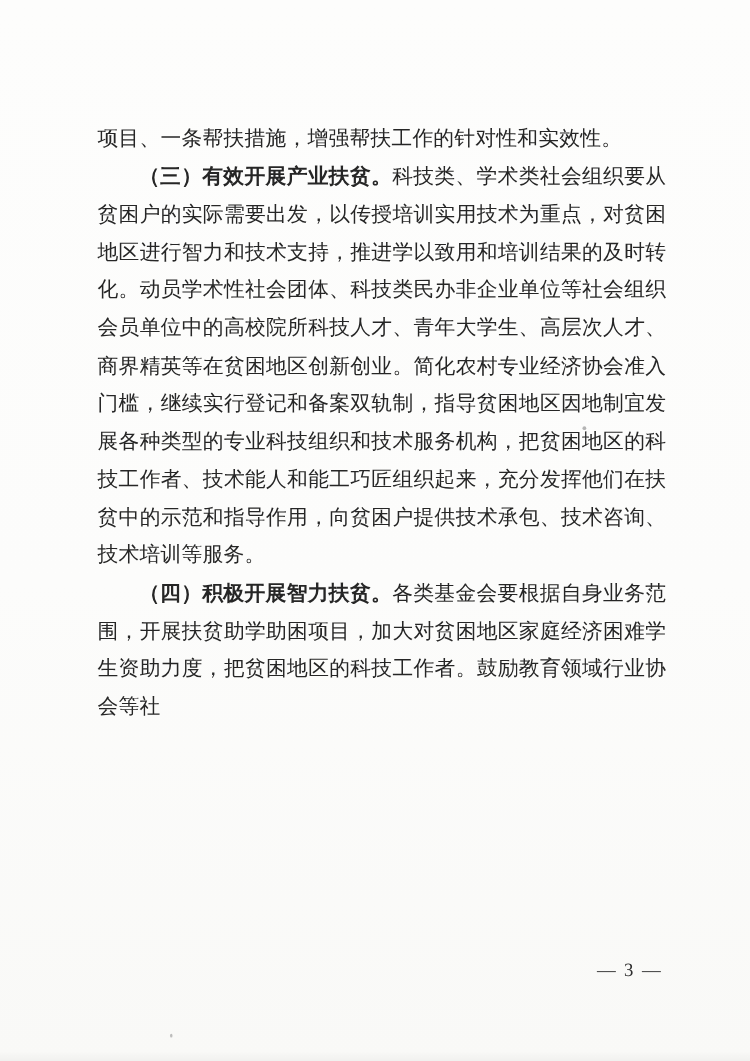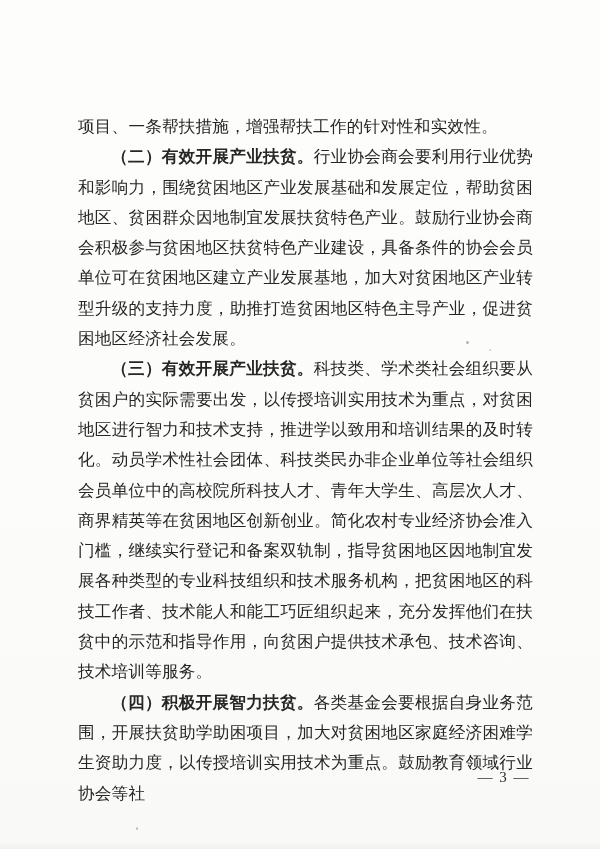--- a/index.html
+++ b/index.html
@@ -7,21 +7,21 @@
     position:relative;
     width:600px;height:849px;
     margin:0;
     background:linear-gradient(180deg,#fdfdfc 0%,#fcfcfb 55%,#f9f9f7 100%);
     overflow:hidden;
     font-family:"Liberation Serif","DejaVu Serif",serif;
     color:#262626;
   }
   .body-text{
     position:absolute;
-    left:78px;top:112px;width:455px;
+    left:78px;top:96px;width:455px;
     font-size:16.6px;
     line-height:30.3px;
     text-align:justify;
     text-justify:inter-character;
     letter-spacing:0.2px;
   }
   .para{margin:0;padding:0;text-indent:2em;word-break:break-all;}
   .para.no-indent{text-indent:0;}
   .para b{font-weight:bold;}
   .footer{
@@ -43,25 +43,24 @@
   }
 </style>
 </head>
 <body>
 
 <div class="page">
 
   <main class="body-text">
     <p class="para no-indent"><b></b><span>项目、一条帮扶措施，增强帮扶工作的针对性和实效性。</span></p>
 
-    <p class="para"><b>（二）有效开展产业扶贫。</b><span>行业协会商会要利用行业优势和影响力，围绕贫困地区产业发展基础和发展定位，帮助贫困地区、贫困群众因地制宜发展扶贫特色产业。鼓励行业协会商会积极参与贫困地区扶贫特色产业建设，具备条件的协会会员单位可在贫困地区建立产业发展基地，加大对贫困地区产业转型升级的支持力度，助推打造贫困地区特色主导产业，促进贫困地区经济社会发展。</span></p>
 
     <p class="para"><b>（三）有效开展产业扶贫。</b><span>科技类、学术类社会组织要从贫困户的实际需要出发，以传授培训实用技术为重点，对贫困地区进行智力和技术支持，推进学以致用和培训结果的及时转化。动员学术性社会团体、科技类民办非企业单位等社会组织会员单位中的高校院所科技人才、青年大学生、高层次人才、商界精英等在贫困地区创新创业。简化农村专业经济协会准入门槛，继续实行登记和备案双轨制，指导贫困地区因地制宜发展各种类型的专业科技组织和技术服务机构，把贫困地区的科技工作者、技术能人和能工巧匠组织起来，充分发挥他们在扶贫中的示范和指导作用，向贫困户提供技术承包、技术咨询、技术培训等服务。</span></p>
 
-    <p class="para"><b>（四）积极开展智力扶贫。</b><span>各类基金会要根据自身业务范围，开展扶贫助学助困项目，加大对贫困地区家庭经济困难学生资助力度，以传授培训实用技术为重点。鼓励教育领域行业协会等社</span></p>
+    <p class="para"><b>（四）积极开展智力扶贫。</b><span>各类基金会要根据自身业务范围，开展扶贫助学助困项目，加大对贫困地区家庭经济困难学生资助力度，把贫困地区的科技工作者。鼓励教育领域行业协会等社</span></p>
   </main>
 
   <div class="footer">— 3 —</div>
 
   <span class="speck s1"></span>
   <span class="speck s2"></span>
   <span class="speck s3"></span>
   <div class="edge-shade"></div>
 
 </div>

